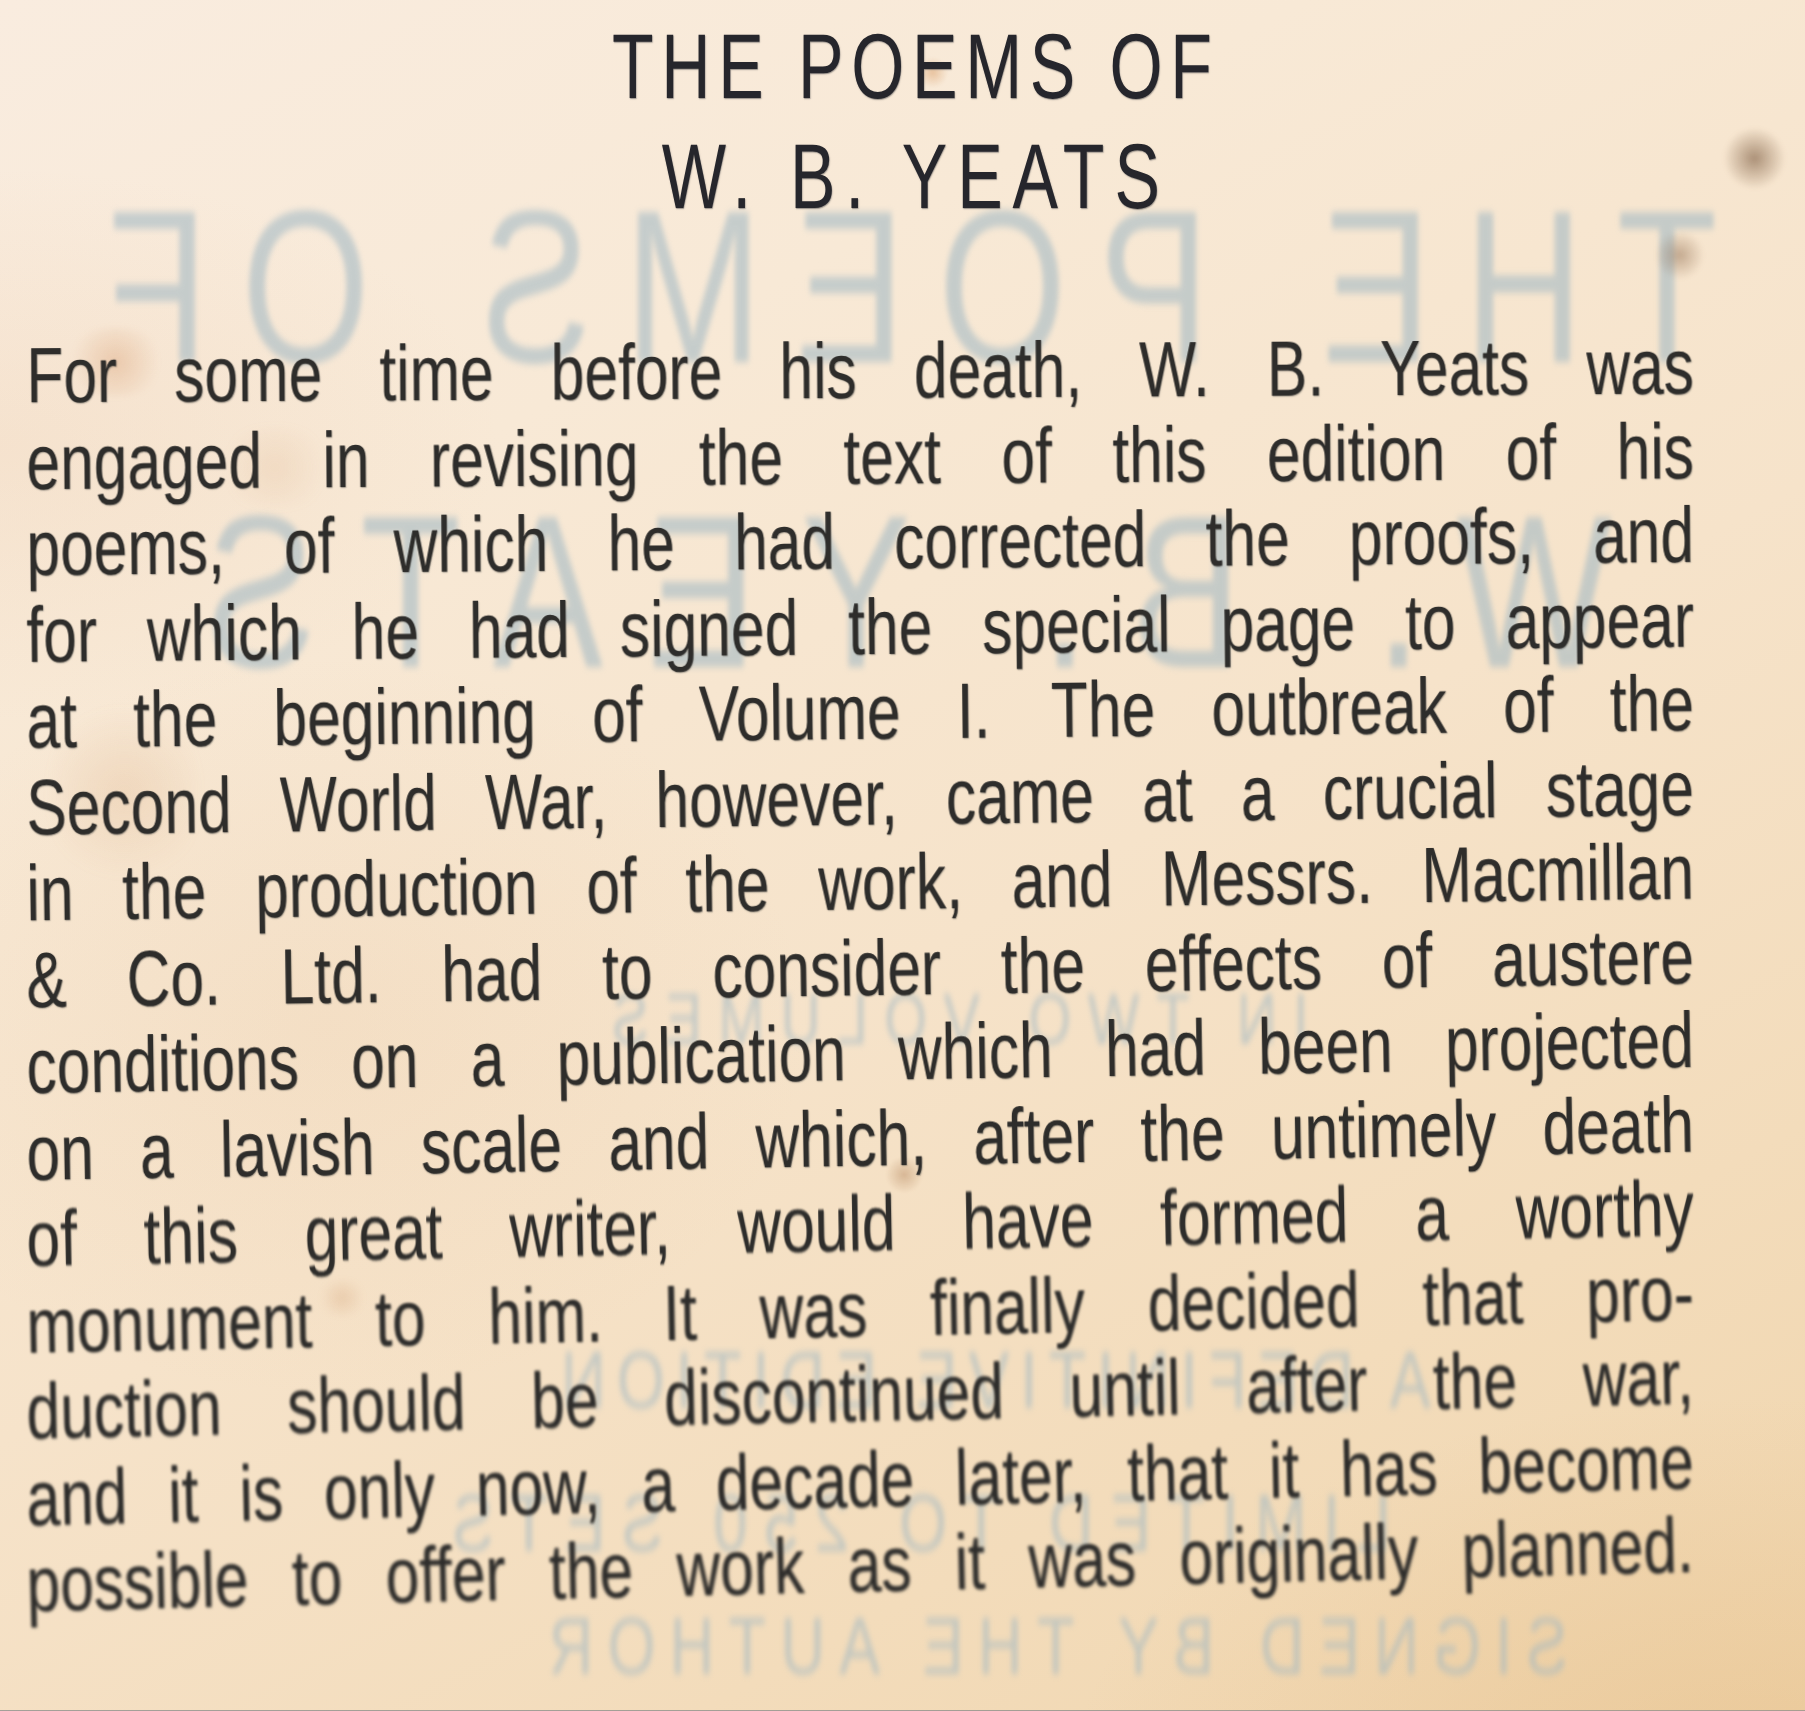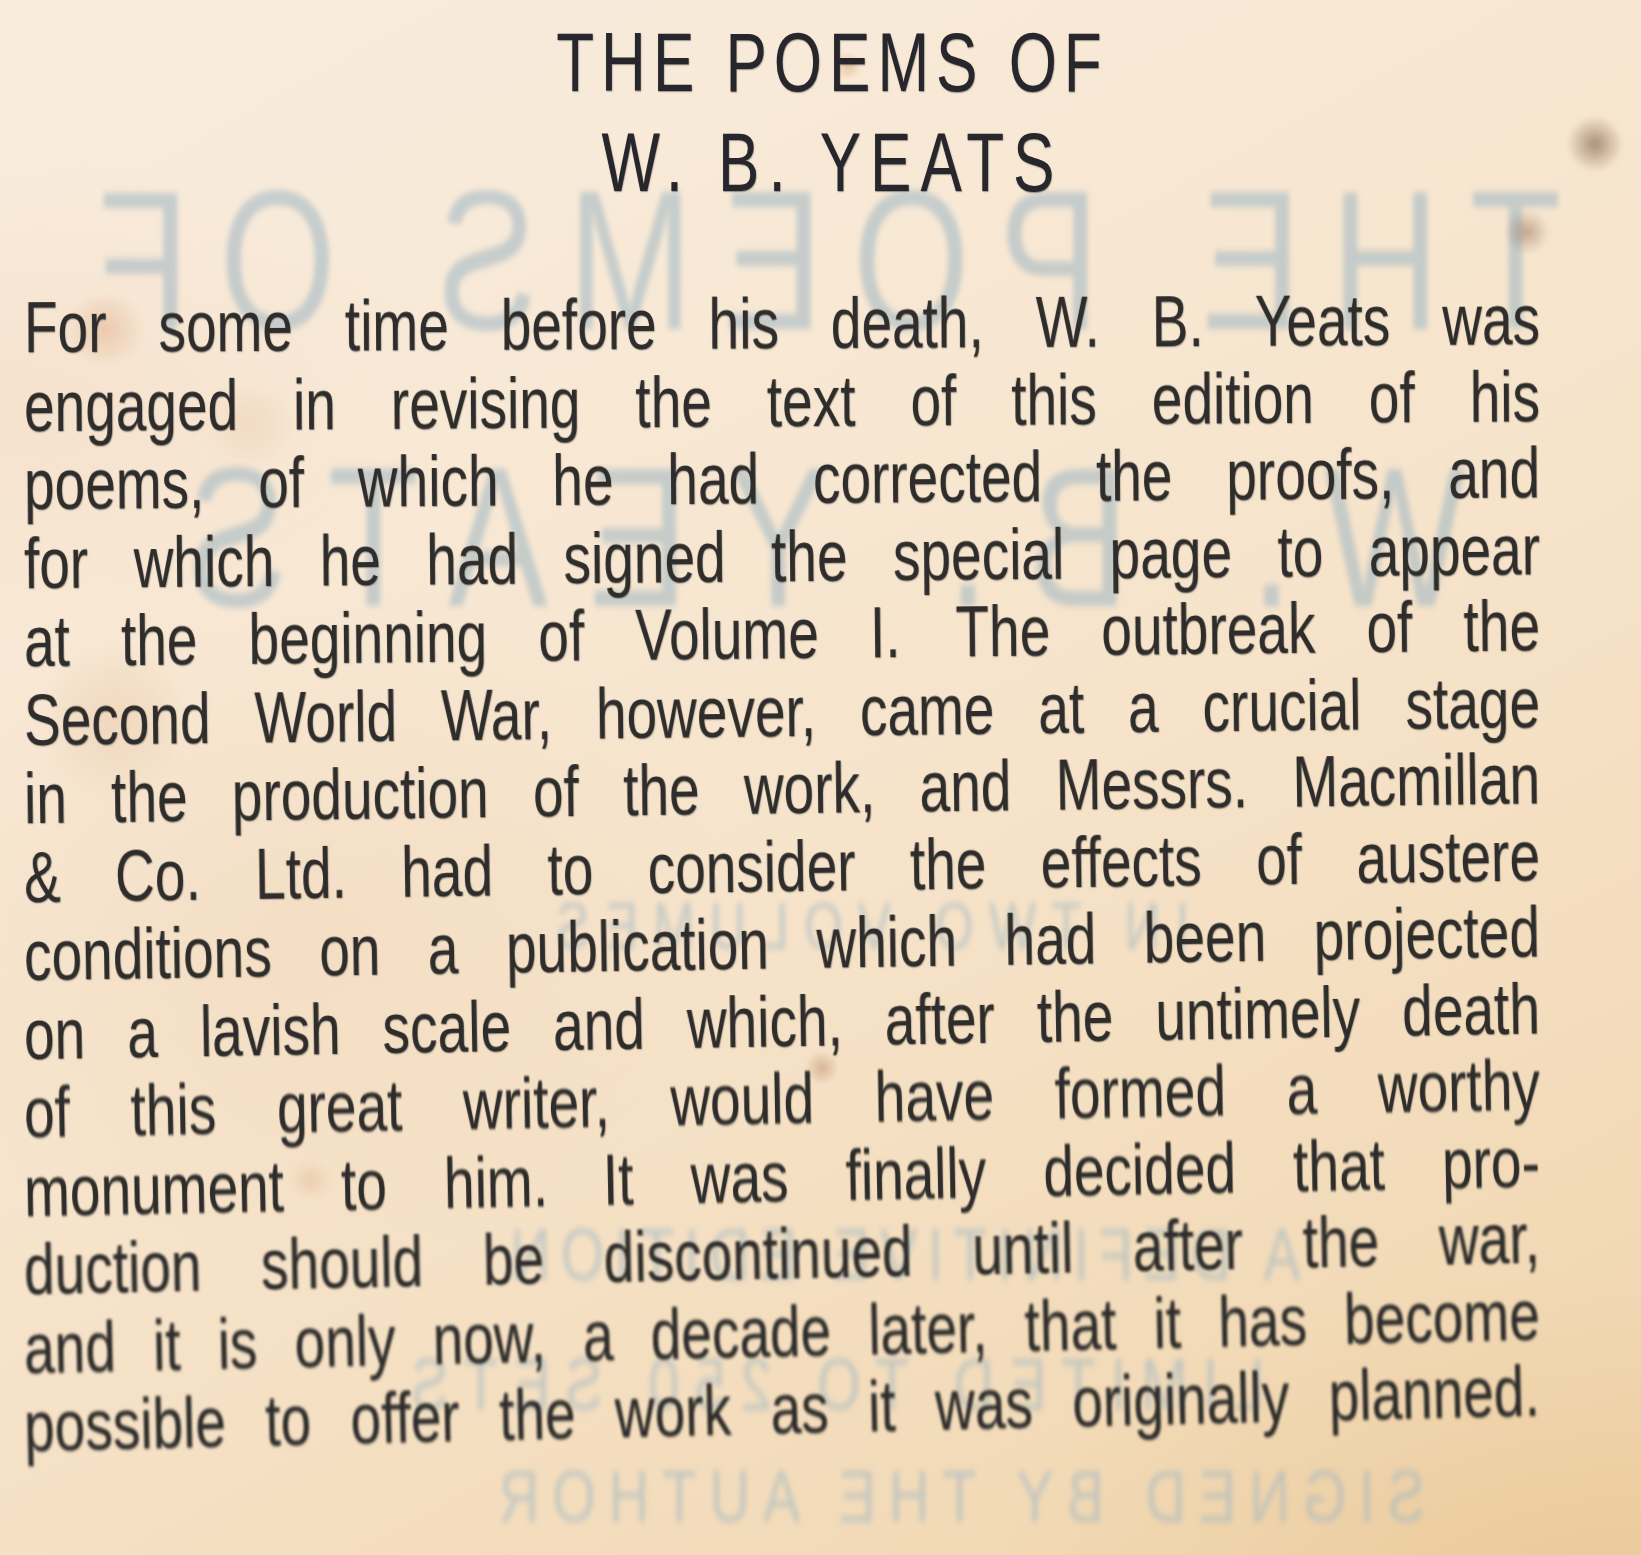--- a/index.html
+++ b/index.html
@@ -49,21 +49,21 @@
     transform: scaleY(1.35);
     text-shadow: 0.5px 0.8px 1px rgba(55,55,60,0.5);
   }
   .heading-1 { top: 26px;  font-size: 62px; letter-spacing: 7px; }
   .heading-2 { top: 126px; font-size: 62px; letter-spacing: 9px; }
 
   
   .body-text {
     position: absolute;
     left: 24px;
-    top: 289px;
+    top: 302px;
     width: 1516px;
   }
   .body-line {
     height: 78.5px;
     line-height: 78.5px;
     font-size: 55px;
     color: #2e2d2b;
     text-align: justify;
     text-align-last: justify;
     word-spacing: 2px;

